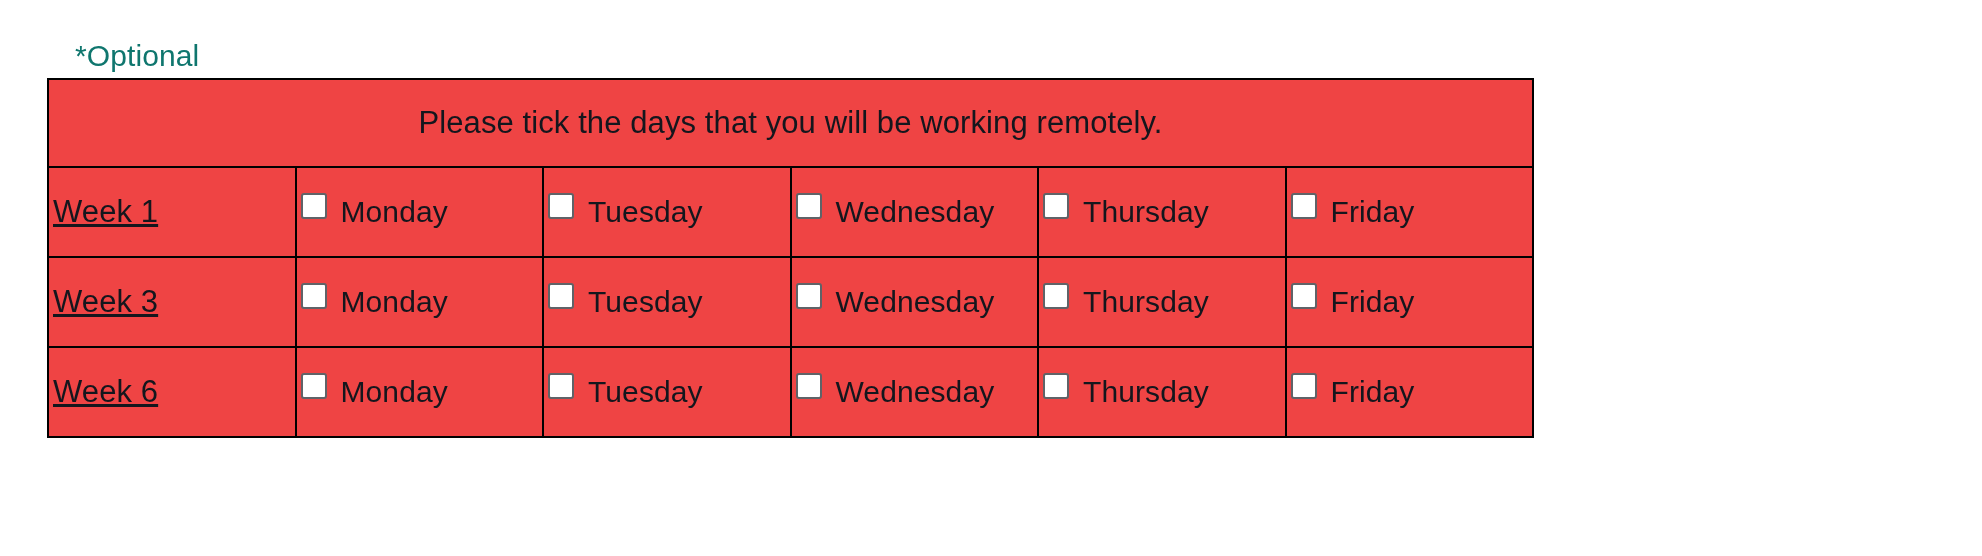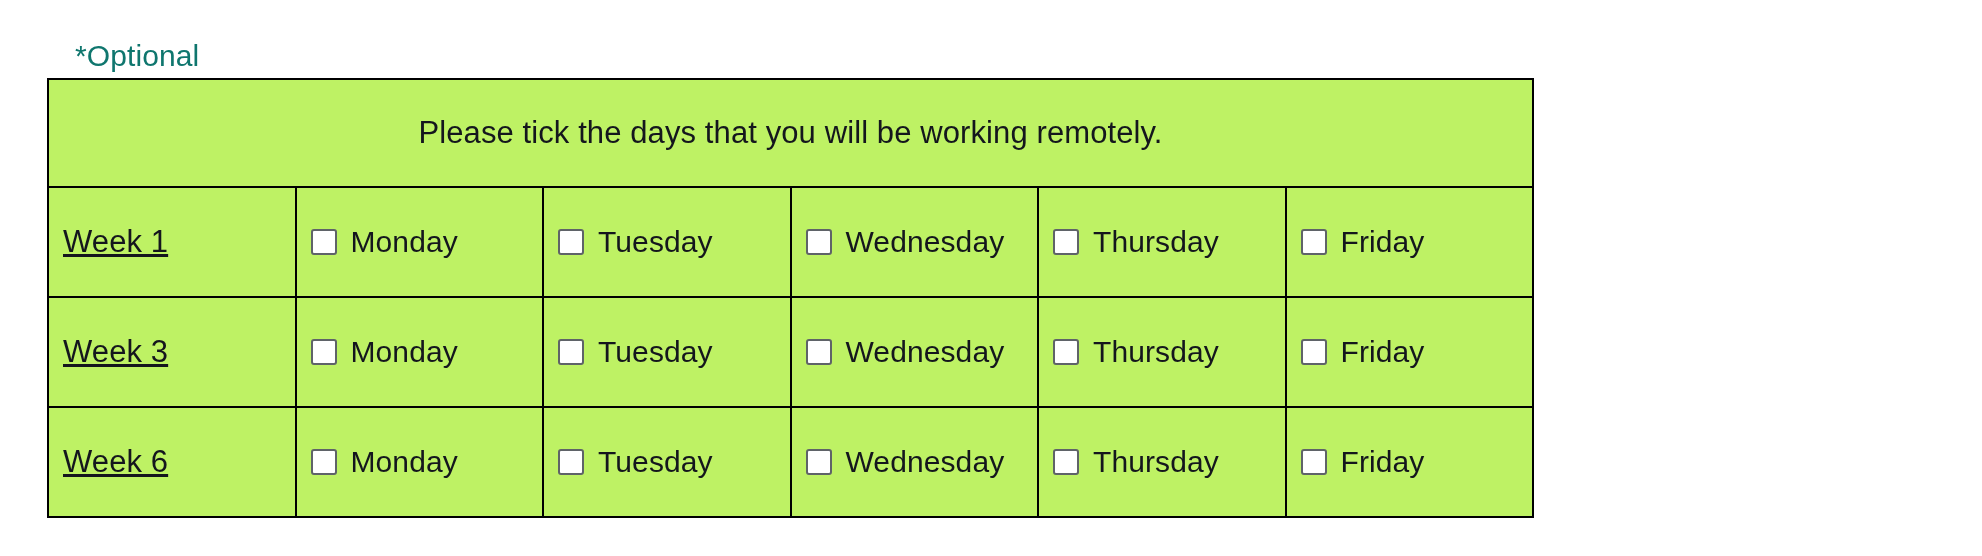--- a/index.html
+++ b/index.html
@@ -42,22 +42,22 @@
     left: 47px;
     top: 78px;
     width: 1487px;
     border-collapse: collapse;
     table-layout: fixed;
     background: #ffffff;
   }
 
   .form-table td {
     border: 2px solid #000000;
-    padding: 14px;
-    background: #bef264;
+    padding: 4px;
+    background: #ef4444;
     vertical-align: middle;
   }
 
   
   .table-header-cell {
     height: 78px;
     text-align: center;
     font-size: 31px;
     line-height: 40px;
     color: #14161d;
@@ -81,21 +81,21 @@
   
   .day-cell {
     width: 263px;
     height: 80px;
     padding-left: 22px;
     padding-right: 6px;
   }
 
   .day-option {
     display: flex;
-    align-items: center;
+    align-items: flex-start;
     gap: 14px;
   }
 
   .checkbox-box {
     flex: 0 0 auto;
     width: 22px;
     height: 22px;
     border: 2.6px solid #5f6368;
     border-radius: 3px;
     background: #ffffff;

